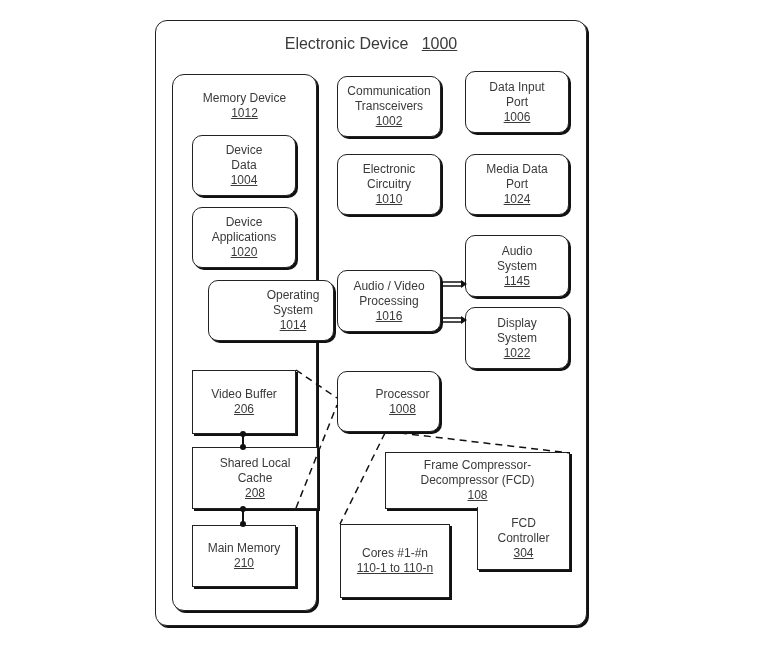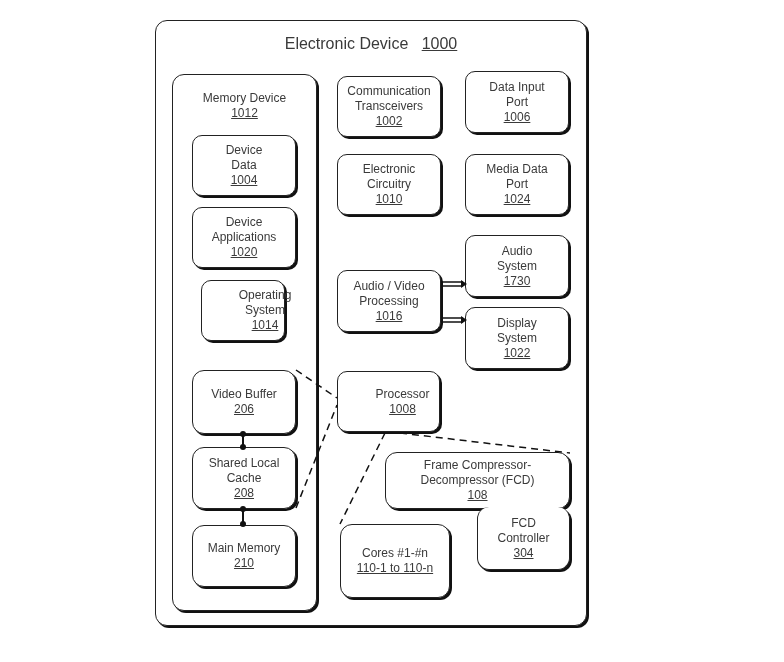--- a/index.html
+++ b/index.html
@@ -3,21 +3,21 @@
 <meta charset="utf-8">
 <style>
   html, body { margin: 0; padding: 0; background: #ffffff; }
   body { width: 784px; height: 662px; position: relative; overflow: hidden;
          font-family: "Liberation Sans", sans-serif; color: #3a3a3a; }
   .box { position: absolute; box-sizing: border-box; background: #fff;
          border: 1.5px solid #222; box-shadow: 2px 2px 0 #111;
          display: flex; flex-direction: column; align-items: center; justify-content: center;
          text-align: center; font-size: 12px; line-height: 15px; }
   .rounded { border-radius: 10px; }
-  .sq { border-radius: 12px; }
+  .sq { border-radius: 0; }
   .ref { text-decoration: underline; }
   .label-line { display: block; }
   svg.overlay { position: absolute; left: 0; top: 0; pointer-events: none; }
   #outer { left: 155px; top: 20px; width: 432px; height: 606px; border-radius: 12px;
            justify-content: flex-start; }
   #outer-title { position: absolute; top: 15px; left: 0; right: 0; text-align: center; font-size: 16px; }
   #memdev { left: 172px; top: 74px; width: 145px; height: 537px; border-radius: 12px; justify-content: flex-start; }
   #memdev-title { position: absolute; top: 16px; left: 0; right: 0; }
 </style>
 </head>
@@ -40,31 +40,31 @@
 <div class="box rounded" style="left:192px;top:135px;width:104px;height:61px;">
   <span class="label-line">Device</span>
   <span class="label-line">Data</span>
   <span class="label-line ref">1004</span>
 </div>
 <div class="box rounded" style="left:192px;top:207px;width:104px;height:61px;">
   <span class="label-line">Device</span>
   <span class="label-line">Applications</span>
   <span class="label-line ref">1020</span>
 </div>
-<div class="box rounded" style="left:201px;top:280px;width:84px;height:61px;padding-left:44px;">
+<div class="box rounded" style="left:208px;top:280px;width:126px;height:61px;padding-left:44px;">
   <span class="label-line">Operating</span>
   <span class="label-line">System</span>
   <span class="label-line ref">1014</span>
 </div>
 
 <div class="box sq" style="left:192px;top:370px;width:104px;height:64px;">
   <span class="label-line">Video Buffer</span>
   <span class="label-line ref">206</span>
 </div>
-<div class="box sq" style="left:192px;top:447px;width:104px;height:62px;">
+<div class="box sq" style="left:192px;top:447px;width:126px;height:62px;">
   <span class="label-line">Shared Local</span>
   <span class="label-line">Cache</span>
   <span class="label-line ref">208</span>
 </div>
 <div class="box sq" style="left:192px;top:525px;width:104px;height:62px;">
   <span class="label-line">Main Memory</span>
   <span class="label-line ref">210</span>
 </div>
 
 <div class="box rounded" style="left:337px;top:76px;width:104px;height:61px;">
@@ -88,21 +88,21 @@
   <span class="label-line ref">1024</span>
 </div>
 <div class="box rounded" style="left:337px;top:270px;width:104px;height:62px;">
   <span class="label-line">Audio / Video</span>
   <span class="label-line">Processing</span>
   <span class="label-line ref">1016</span>
 </div>
 <div class="box rounded" style="left:465px;top:235px;width:104px;height:62px;">
   <span class="label-line">Audio</span>
   <span class="label-line">System</span>
-  <span class="label-line ref">1730</span>
+  <span class="label-line ref">1145</span>
 </div>
 <div class="box rounded" style="left:465px;top:307px;width:104px;height:62px;">
   <span class="label-line">Display</span>
   <span class="label-line">System</span>
   <span class="label-line ref">1022</span>
 </div>
 <div class="box rounded" style="left:337px;top:371px;width:103px;height:61px;padding-left:28px;">
   <span class="label-line">Processor</span>
   <span class="label-line ref">1008</span>
 </div>

